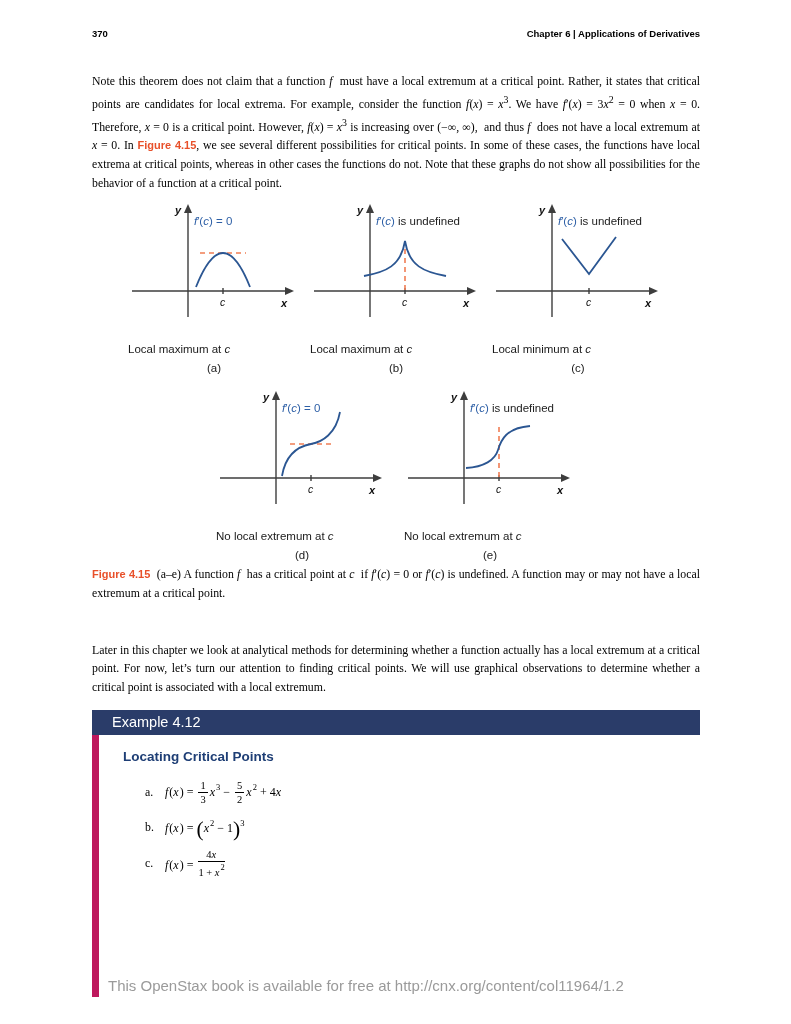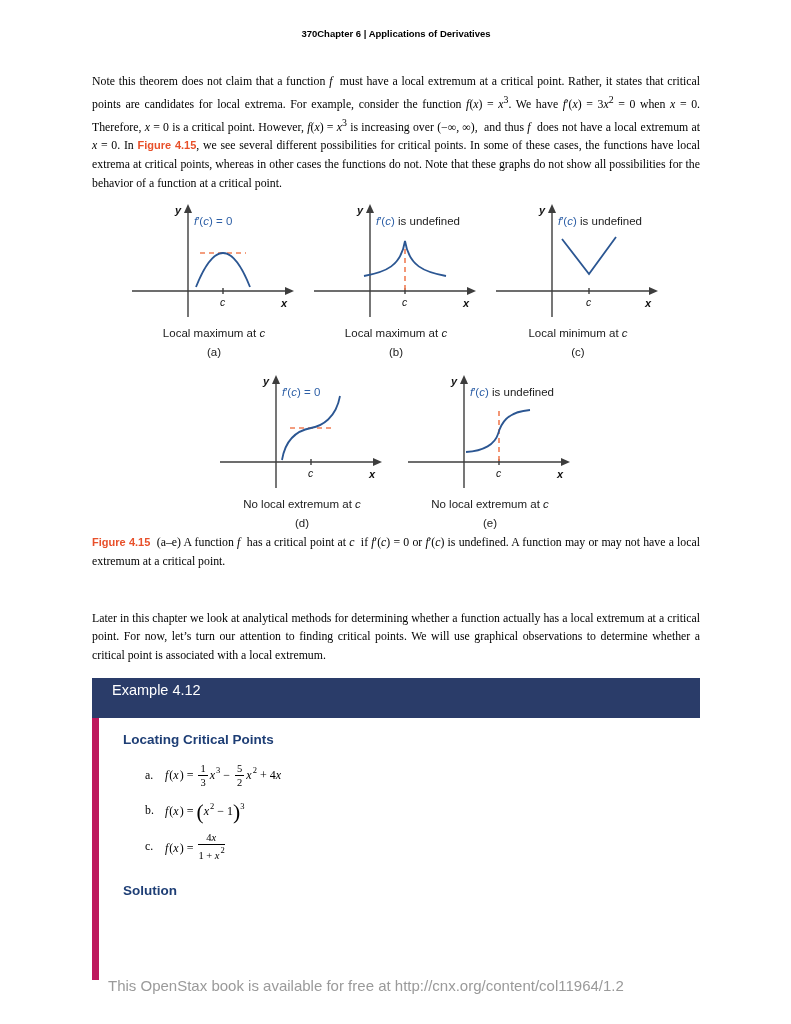--- a/index.html
+++ b/index.html
@@ -1,55 +1,55 @@
 <!DOCTYPE html>
 <html><head>
 <meta charset="utf-8">
 <style>
   * { margin:0; padding:0; box-sizing:border-box; }
   html,body { width:791px; height:1024px; background:#ffffff; overflow:hidden; }
   body { font-family:"Liberation Serif", serif; color:#000; position:relative; }
 
-  .page-header { display:flex; justify-content:center; padding:28px 91px 0 92px;
+  .page-header { display:flex; justify-content:space-between; padding:28px 91px 0 92px;
                  font-family:"Liberation Sans", sans-serif; font-size:9.5px; font-weight:bold; }
 
   .content { margin:0 91px 0 92px; }
 
   p.body-text { font-size:11.8px; line-height:18.8px; text-align:justify; }
   .intro { margin-top:33px; }
   .figref { color:#e8502a; font-weight:bold; font-family:"Liberation Sans", sans-serif; font-size:11px; }
 
   
   .graph-row { display:flex; justify-content:center; }
   .graph-row.row1 { margin-top:10px; gap:10px; }
   .graph-row.row2 { margin-top:16px; gap:16px; }
   .fig { width:172px; position:relative; }
   .fig svg { display:block; }
   .annot { position:absolute; top:12px; left:66px; white-space:nowrap;
            font-family:"Liberation Sans", sans-serif; font-size:11.5px; color:#222; z-index:2; }
   .annot .blue { color:#2d5fa6;text-align:right; }
-  .fig-caption { text-align:center; font-family:"Liberation Sans", sans-serif; font-size:11.5px;
-                 color:#1a1a1a; margin-top:4px; }
+  .fig-caption { text-align:left; font-family:"Liberation Sans", sans-serif; font-size:11.5px;
+                 color:#1a1a1a; margin-top:20px; }
   .fig-letter { text-align:center; font-family:"Liberation Sans", sans-serif; font-size:11.5px;
                 color:#1a1a1a; margin-top:7px; }
   .axis { stroke:#3d3d3d; stroke-width:1.4; fill:none; }
   .axis-arrow { fill:#3d3d3d; }
   .curve { stroke:#2b5692; stroke-width:1.8; fill:none; }
   .dash { stroke:#f07d54; stroke-width:1.6; fill:none; stroke-dasharray:5 4; }
   .axlabel { font-family:"Liberation Sans", sans-serif; font-size:11px; font-weight:bold; font-style:italic; fill:#111; }
   .clabel { font-family:"Liberation Sans", sans-serif; font-size:10.5px; font-style:italic; fill:#111; }
 
   .figure-caption { margin-top:4px; font-size:11.8px; line-height:19px; text-align:justify; }
   .figure-caption .cap-label { color:#e8502a; font-weight:bold; font-family:"Liberation Sans", sans-serif; font-size:11px; }
 
   .para2 { margin-top:38px; }
 
   
   .example { margin-top:13px; }
-  .example-banner { background:#2a3c69; color:#ffffff; height:40px; line-height:25px;
+  .example-banner { background:#2a3c69; color:#ffffff; height:25px; line-height:25px;
                     padding-left:20px; font-family:"Liberation Sans", sans-serif; font-size:14.5px; }
   .example-body { border-left:7px solid #be185d; padding:14px 18px 44px 24px; min-height:262px; }
   .example-title { color:#1e3e75; font-family:"Liberation Sans", sans-serif; font-weight:bold; font-size:13.5px; }
   .example-intro { margin-top:20px; font-size:11.8px; line-height:18.5px; text-align:justify; }
   .problems { margin-top:16px; margin-left:22px; }
   .problem { display:flex; align-items:center; margin-bottom:13px; font-size:11.8px; }
   .problem .plabel { width:20px; }
   .math { font-size:12px; }
   .math i { padding-right:1px; }
   .math sup { font-size:8.5px; vertical-align:6px; }
@@ -186,18 +186,17 @@
         </div>
         <div class="problem">
           <span class="plabel">b.</span>
           <span class="math"><i>f</i>(<i>x</i>) = <span class="paren">(</span><i>x</i><sup>2</sup> − 1<span class="paren">)</span><sup class="outerexp">3</sup></span>
         </div>
         <div class="problem">
           <span class="plabel">c.</span>
           <span class="math"><i>f</i>(<i>x</i>) = <span class="frac"><span class="num">4<i>x</i></span><span class="den">1 + <i>x</i><sup>2</sup></span></span></span>
         </div>
       </div>
-      <div class="solution-label">Solution</div>
     </div>
   </div>
 </div>
 
 <div class="page-footer">This OpenStax book is available for free at http://cnx.org/content/col11964/1.2</div>
 
 </body></html>

